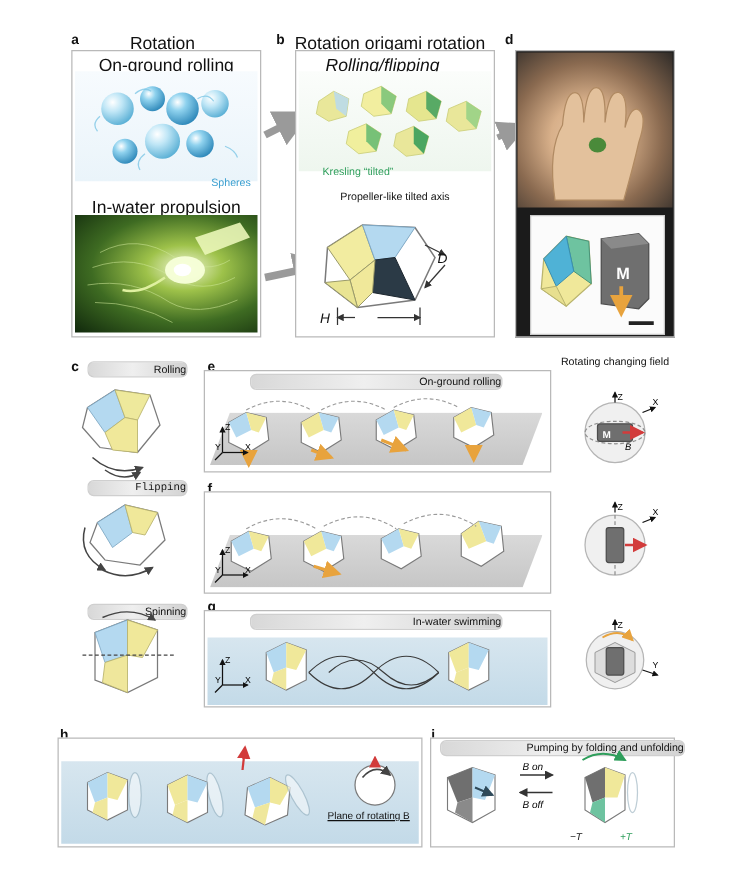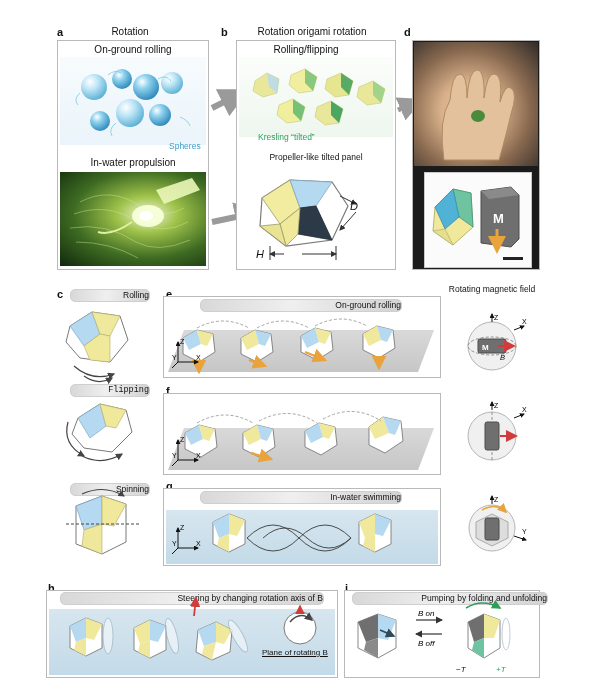--- a/index.html
+++ b/index.html
@@ -7,21 +7,21 @@
     width:600px;height:698px;
     background:#ffffff;
     font-family:"Liberation Sans", sans-serif;
     color:#1a1a1a;
     overflow:hidden;
     position:relative;
   }
   .fig{position:absolute;left:0;top:0;width:600px;height:698px;}
   .panel{position:absolute;box-sizing:border-box;}
   .lbl{position:absolute;font-weight:bold;font-size:11px;color:#111;}
-  .cap{position:absolute;font-size:10px;color:#111;text-align:center;}
+  .cap{position:absolute;font-size:14px;color:#111;text-align:center;}
   .box{border:1px solid #b9b9b9;background:#fff;}
   .gradbar{
     position:absolute;height:11px;border-radius:5px;
     background:linear-gradient(90deg,#d8d8d8,#efefef 45%,#d2d2d2);
     border:1px solid #cfcfcf;
   }
   .gradbar span{
     position:absolute;left:0;right:0;top:-1px;
     text-align:right;font-size:8.5px;color:#111;line-height:12px;
   }
@@ -123,21 +123,21 @@
       <marker id="arrG" markerWidth="5" markerHeight="5" refX="2.5" refY="2.5" orient="auto">
         <path d="M0,0 L5,2.5 L0,5 z" fill="#9a9a9a"></path>
       </marker>
     </defs>
   </svg>
 
   <div class="lbl" style="left:221px;top:26px;">b</div>
   <div class="cap" style="left:232px;top:26px;width:160px;">Rotation origami rotation</div>
 
   <div class="panel box" style="left:236px;top:40px;width:160px;height:230px;"></div>
-  <div class="cap" style="left:236px;top:44px;width:140px;">Rolling/flipping</div>
+  <div class="cap" style="left:236px;top:44px;width:140px;font-style:italic;">Rolling/flipping</div>
 
   <div class="photo-kres" style="left:239px;top:57px;width:154px;height:80px;">
     <svg width="154" height="80" viewBox="0 0 154 80">
       <g>
         <polygon points="16,24 28,16 40,22 38,36 24,40 14,34" fill="#e9e79a" stroke="#cdd07c" stroke-width="0.7"></polygon>
         <polygon points="28,16 40,22 38,36 30,30" fill="#b7d9ee" opacity="0.85"></polygon>
         <polygon points="52,18 66,12 78,20 74,34 60,36 50,28" fill="#f2ee9f" stroke="#cdd07c" stroke-width="0.7"></polygon>
         <polygon points="66,12 78,20 74,34 66,26" fill="#6fbf74" opacity="0.8"></polygon>
         <polygon points="88,22 102,16 114,24 110,38 96,40 86,32" fill="#e5e68f" stroke="#cdd07c" stroke-width="0.7"></polygon>
         <polygon points="102,16 114,24 110,38 102,30" fill="#3f9f5e" opacity="0.85"></polygon>
@@ -145,21 +145,21 @@
         <polygon points="134,24 146,32 142,46 134,38" fill="#8fcf83" opacity="0.8"></polygon>
         <polygon points="40,48 54,42 66,50 62,64 48,66 38,58" fill="#f0ef9d" stroke="#cdd07c" stroke-width="0.7"></polygon>
         <polygon points="54,42 66,50 62,64 54,56" fill="#59b56e" opacity="0.8"></polygon>
         <polygon points="78,50 92,44 104,52 100,66 86,68 76,60" fill="#e9e79a" stroke="#cdd07c" stroke-width="0.7"></polygon>
         <polygon points="92,44 104,52 100,66 92,58" fill="#2f9a57" opacity="0.85"></polygon>
       </g>
     </svg>
   </div>
   <div class="sphere-note" style="left:258px;top:132px;color:#2e9e5b;">Kresling “tilted”</div>
 
-  <div class="cap" style="left:236px;top:152px;width:160px;font-size:8.5px;">Propeller-like tilted panel</div>
+  <div class="cap" style="left:236px;top:152px;width:160px;font-size:8.5px;">Propeller-like tilted axis</div>
 
   <div style="position:absolute;left:240px;top:168px;width:152px;height:96px;">
     <svg width="152" height="96" viewBox="0 0 152 96">
       <polygon points="22,30 50,12 92,14 108,38 92,72 46,78 20,58" fill="#ffffff" stroke="#7a7a7a" stroke-width="1.2"></polygon>
       <polygon points="22,30 50,12 60,40 40,56" fill="#f2ecA0" stroke="#9a9a6a" stroke-width="0.8"></polygon>
       <polygon points="50,12 92,14 76,38 60,40" fill="#b4d9f0" stroke="#7fa8c4" stroke-width="0.8"></polygon>
       <polygon points="60,40 76,38 92,72 58,66" fill="#2b3a46" stroke="#1c262e" stroke-width="0.8"></polygon>
       <polygon points="40,56 60,40 58,66 46,78" fill="#f0e89a" stroke="#9a9a6a" stroke-width="0.8"></polygon>
       <polygon points="20,58 40,56 46,78" fill="#e9e493" stroke="#9a9a6a" stroke-width="0.8"></polygon>
       <g stroke="#333" stroke-width="1" fill="none">
@@ -320,21 +320,21 @@
       <text x="0" y="24" font-size="7">Y</text>
       <text x="24" y="24" font-size="7">X</text>
       <defs>
           <marker id="axA" markerWidth="5" markerHeight="5" refX="4" refY="2.5" orient="auto">
             <path d="M0,0 L5,2.5 L0,5 z" fill="#111"></path>
           </marker>
         </defs>
     </svg>
   </div>
 
-  <div class="cap" style="left:446px;top:284px;width:92px;font-size:8.5px;">Rotating magnetic field</div>
+  <div class="cap" style="left:446px;top:284px;width:92px;font-size:8.5px;">Rotating changing field</div>
 
   <svg style="left:452px;top:312px;width:82px;height:64px;" viewBox="0 0 82 64">
     <circle cx="40" cy="34" r="24" fill="#f0f0f0" stroke="#b5b5b5" stroke-width="1"></circle>
     <ellipse cx="40" cy="34" rx="24" ry="9" fill="none" stroke="#8f8f8f" stroke-width="1" stroke-dasharray="3 2"></ellipse>
     <rect x="26" y="27" width="28" height="14" rx="2" fill="#6f6f6f" stroke="#4d4d4d"></rect>
     <text x="30" y="38" font-size="8" fill="#fff" font-weight="bold">M</text>
     <path d="M46 34 L62 34" stroke="#d23b3b" stroke-width="2" marker-end="url(#arR)"></path>
     <text x="48" y="48" font-size="7.5" font-style="italic">B</text>
     <path d="M40 10 L40 2" stroke="#111" stroke-width="1" marker-end="url(#axA2)"></path>
     <text x="42" y="8" font-size="7">Z</text>
@@ -482,23 +482,20 @@
           <path d="M0,0 L5,2.5 L0,5 z" fill="#111"></path>
         </marker>
       <marker id="arO4" markerWidth="6" markerHeight="6" refX="5" refY="3" orient="auto">
           <path d="M0,0 L6,3 L0,6 z" fill="#e8a33d"></path>
         </marker>
     </defs>
   </svg>
 
   <div class="lbl" style="left:48px;top:582px;">h</div>
   <div class="panel box" style="left:46px;top:590px;width:292px;height:88px;"></div>
-  <div class="gradbar" style="left:60px;top:592px;width:262px;">
-    <span>Steering by changing rotation axis of B</span>
-  </div>
 
   <div class="water" style="left:49px;top:609px;width:286px;height:66px;"></div>
 
   <svg style="left:46px;top:590px;width:292px;height:88px;" viewBox="0 0 292 88">
     <g>
       <polygon points="24,36 40,28 56,34 56,58 40,66 24,58" fill="#ffffff" stroke="#7a7a7a" stroke-width="0.9"></polygon>
       <polygon points="24,36 40,28 40,48 30,52" fill="#b4d9f0"></polygon>
       <polygon points="40,28 56,34 48,50 40,48" fill="#f0e89a"></polygon>
       <polygon points="30,52 40,48 40,66 28,60" fill="#efe79c"></polygon>
       <ellipse cx="62" cy="46" rx="5" ry="18" fill="#ffffff" opacity="0.5" stroke="#8aa6b5"></ellipse>

